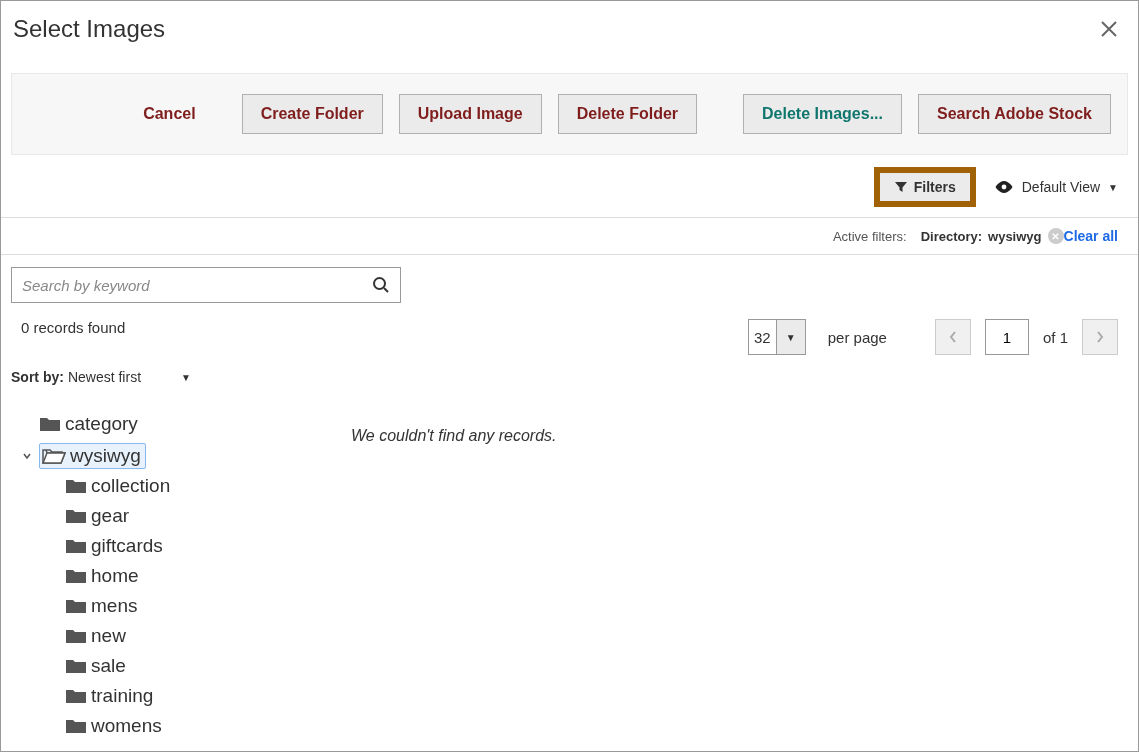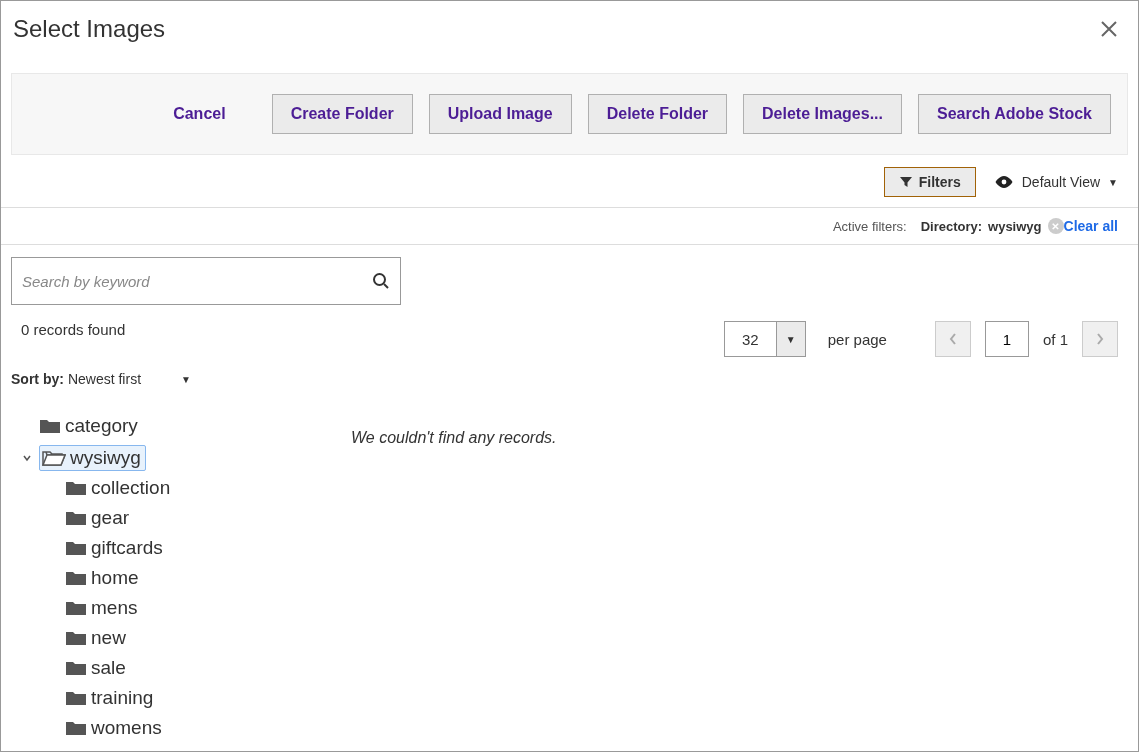--- a/index.html
+++ b/index.html
@@ -41,42 +41,43 @@
     justify-content: flex-end;
     gap: 16px;
     align-items:center;
   }
   .toolbar-btn {
     border: 1px solid #b0b0b0;
     background: #ebebeb;
     padding: 10px 18px;
     font-size: 16px;
     font-weight: 600;
-    color: #4c1d95;
+    color: #7f1d1d;
     cursor: pointer;
     font-family: inherit;
   }
   .toolbar-btn.cancel {
     border: none;
     background: transparent;
     margin-right: 12px;
   }
   .toolbar-btn.disabled {
-    color: #4c1d95;
+    color: #0f766e;
     cursor: default;
+    margin-left: 30px;
   }
   .view-row {
     display: flex;
     justify-content: flex-end;
     align-items: center;
     gap: 18px;
     padding: 12px 20px 10px 10px;
   }
   .filters-btn {
-    border: 1px solid #a16207;
+    border: 6px solid #a16207;
     background: #ebebeb;
     padding: 6px 14px;
     font-size: 14px;
     font-weight: 600;
     color: #333;
     cursor: pointer;
     display: flex;
     align-items:center;
     gap:6px;
     font-family: inherit;
@@ -108,21 +109,21 @@
     font-size:10px; color:#fff; cursor:pointer;
   }
   .clear-all { color:#1e6ae6; font-weight:600; font-size:14px; cursor:pointer;}
   .search-row {
     padding: 12px 10px 4px 10px;
     display:flex;
   }
   .search-wrap {
     border:1px solid #999;
     width: 390px;
-    height: 48px;
+    height: 36px;
     display:flex;
     align-items:center;
     padding: 0 10px;
   }
   .search-input {
     border:none; outline:none; flex:1;
     font-size:15px; font-style:italic; color:#777;
     font-family: inherit;
     background:transparent;
   }
@@ -134,21 +135,21 @@
     justify-content: space-between;
     padding: 12px 20px 6px 20px;
   }
   .records-found { font-size:15px; color:#333;}
   .pager-group { display:flex; align-items:center; gap: 14px;}
   .per-page-select {
     display:flex; align-items:center;
   }
   .pp-value {
     border:1px solid #999; border-right:none;
-    width:52px; height:36px; display:flex; align-items:center; justify-content:center;
+    width:28px; height:36px; display:flex; align-items:center; justify-content:center;
     font-size:15px;
   }
   .pp-caret {
     border:1px solid #999;
     width:30px; height:36px; background:#ebebeb;
     display:flex; align-items:center; justify-content:center;
     font-size:10px;
     cursor:pointer;
   }
   .pp-label { font-size:15px; color:#333; margin-left:8px;}

